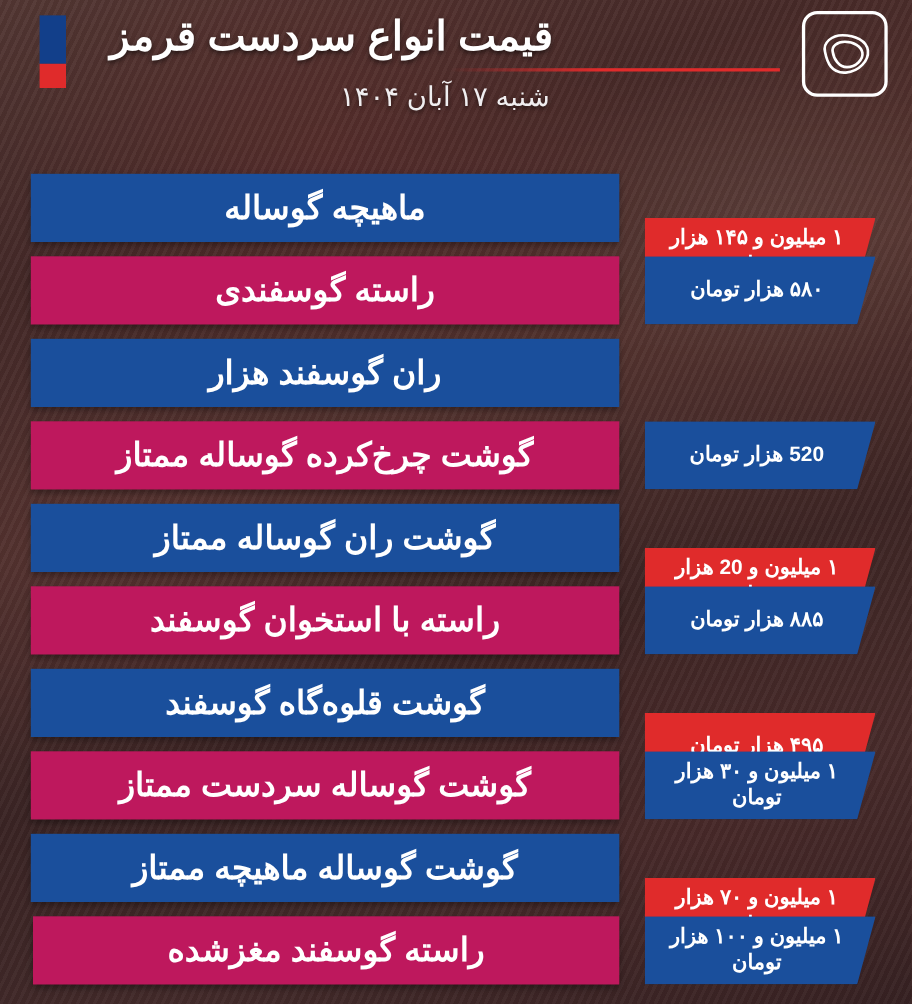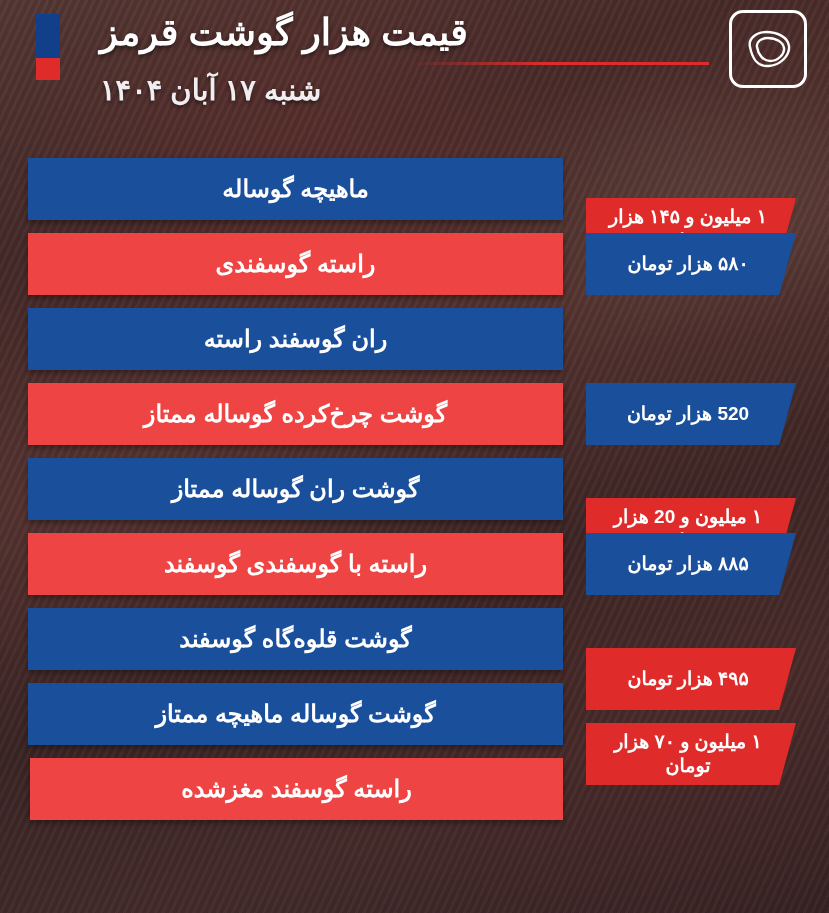--- a/index.html
+++ b/index.html
@@ -80,24 +80,25 @@
   .title-rule {
     margin-top: 7px;
     margin-left: 0;
     height: 3px;
     width: 300px;
     background: linear-gradient(to left, #e02b2b 0%, #e02b2b 55%, rgba(224,43,43,0) 100%);
     margin-bottom: 8px;
   }
   .sub-title {
     color: #f0eef0;
-    font-size: 29px;
-    font-weight: bold;
+    font-size: 25px;
+    font-weight: normal;
     text-shadow: 0 2px 4px rgba(0,0,0,0.5);
     direction: rtl;
+    text-align: center;
   }
 
   
   .flag-mark {
     position: absolute;
     top: 14px;
     left: 36px;
     width: 24px;
     height: 66px;
   }
@@ -119,27 +120,27 @@
   .name-bar {
     position: absolute;
     top: 6px;
     right: 266px;
     left: 28px;
     height: 62px;
     display: flex;
     align-items: center;
     justify-content: center;
     color: #ffffff;
-    font-size: 24px;
+    font-size: 30px;
     font-weight: bold;
     box-shadow: 0 3px 6px rgba(0,0,0,0.35);
     direction: rtl;
   }
   .name-bar.blue { background: #1a4f9c; }
-  .name-bar.red  { background: #ef4444; }
+  .name-bar.red  { background: #be185d; }
 
   
   .price-tag {
     position: absolute;
     top: 6px;
     left: 586px;
     width: 210px;
     height: 62px;
     display: flex;
     align-items: center;
@@ -179,21 +180,21 @@
         </svg>
       </span>
     </div>
 
     <div class="flag-mark">
       <div class="fm-blue"></div>
       <div class="fm-red"></div>
     </div>
 
     <div class="title-block">
-      <div class="main-title">قیمت هزار گوشت قرمز</div>
+      <div class="main-title">قیمت انواع سردست قرمز</div>
       <div class="title-rule"></div>
       <div class="sub-title">شنبه ۱۷ آبان ۱۴۰۴</div>
     </div>
   </div>
 
   <div class="rows">
 
     <div class="row">
       <div class="name-bar blue">ماهیچه گوساله</div>
       <div class="price-tag red">
@@ -202,57 +203,66 @@
     </div>
 
     <div class="row">
       <div class="name-bar red">راسته گوسفندی</div>
       <div class="price-tag blue">
           <span>۵۸۰ هزار تومان</span>
         </div>
     </div>
 
     <div class="row">
-      <div class="name-bar blue">ران گوسفند راسته</div>
+      <div class="name-bar blue">ران گوسفند هزار</div>
     </div>
 
     <div class="row">
       <div class="name-bar red">گوشت چرخ‌کرده گوساله ممتاز</div>
       <div class="price-tag blue">
           <span>520 هزار تومان</span>
         </div>
     </div>
 
     <div class="row">
       <div class="name-bar blue">گوشت ران گوساله ممتاز</div>
       <div class="price-tag red">
           <span>۱ میلیون و 20 هزار تومان</span>
         </div>
     </div>
 
     <div class="row">
-      <div class="name-bar red">راسته با گوسفندی گوسفند</div>
+      <div class="name-bar red">راسته با استخوان گوسفند</div>
       <div class="price-tag blue">
           <span>۸۸۵ هزار تومان</span>
         </div>
     </div>
 
     <div class="row">
       <div class="name-bar blue">گوشت قلوه‌گاه گوسفند</div>
       <div class="price-tag red">
           <span>۴۹۵ هزار تومان</span>
         </div>
     </div>
 
+    <div class="row">
+      <div class="name-bar red">گوشت گوساله سردست  ممتاز</div>
+      <div class="price-tag blue">
+          <span>۱ میلیون و ۳۰ هزار تومان</span>
+        </div>
+    </div>
 
     <div class="row">
       <div class="name-bar blue">گوشت گوساله ماهیچه ممتاز</div>
       <div class="price-tag red">
           <span>۱ میلیون و ۷۰ هزار تومان</span>
         </div>
     </div>
 
     <div class="row">
       <div class="name-bar red">راسته گوسفند مغزشده</div>
+      <div class="price-tag blue">
+          <span>۱ میلیون و ۱۰۰ هزار تومان</span>
+        </div>
     </div>
 
   </div>
 </div>
 
 </body></html>

